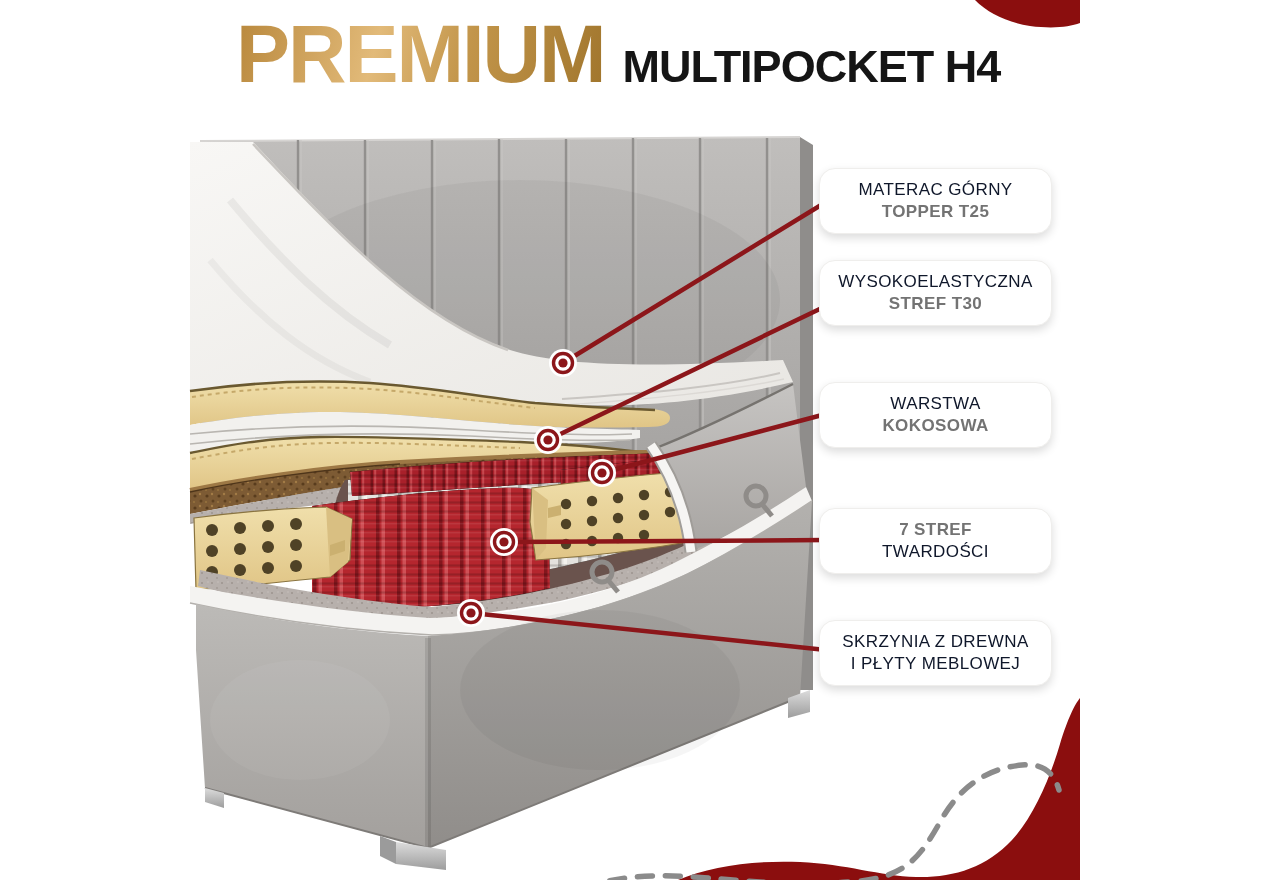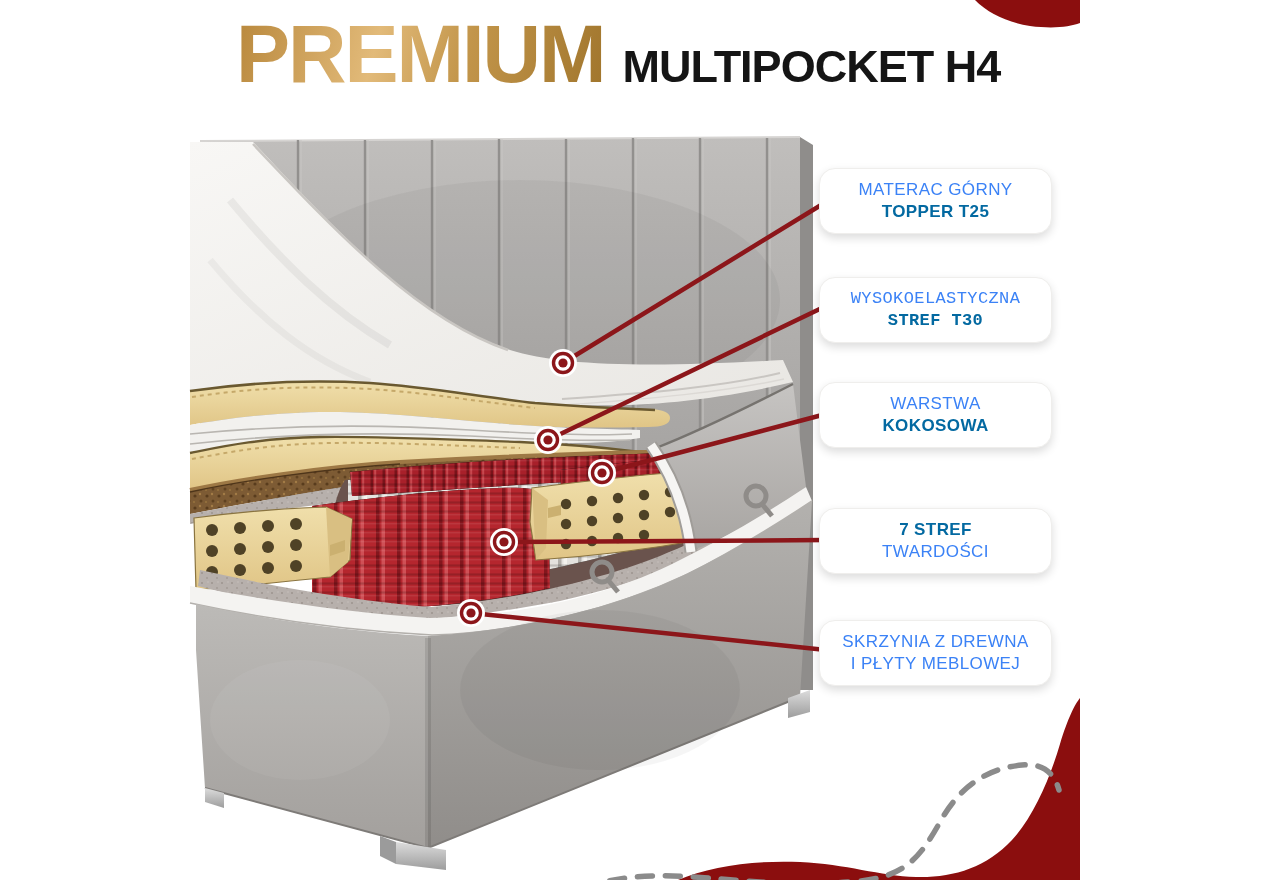--- a/index.html
+++ b/index.html
@@ -14,23 +14,23 @@
            -webkit-background-clip:text;background-clip:text;color:transparent;}
   }
   .model{font-size:45px;font-weight:bold;letter-spacing:-1px;color:#151515;margin-left:18px;text-align:center;}
   
   .callout{position:absolute;left:819px;width:231px;height:64px;background:#ffffff;
            border:1px solid #efeeec;border-radius:16px;
            box-shadow:0 4px 10px rgba(0,0,0,0.14);
            display:flex;flex-direction:column;align-items:center;justify-content:center;
            text-align:center;line-height:1.32;z-index:3;}
   .callout span{display:block;font-size:17px;letter-spacing:0.4px;}
-  .callout .dark{color:#3b82f6;font-weight:normal;}
-  .callout .gold{color:#0369a1;font-weight:bold;}
-  .cb1{top:168px;} .cb2{top:277px;font-family:Liberation Mono, monospace;} .cb3{top:382px;} .cb4{top:508px;} .cb5{top:620px;}
+  .callout .dark{color:#0f172a;font-weight:normal;}
+  .callout .gold{color:#737373;font-weight:bold;}
+  .cb1{top:168px;} .cb2{top:260px;} .cb3{top:382px;} .cb4{top:508px;} .cb5{top:620px;}
   
   .art{position:absolute;left:0;top:0;z-index:1;}
 </style>
 </head>
 <body>
 
 <div class="stage">
  <div class="canvas">
 
   <div class="header">

